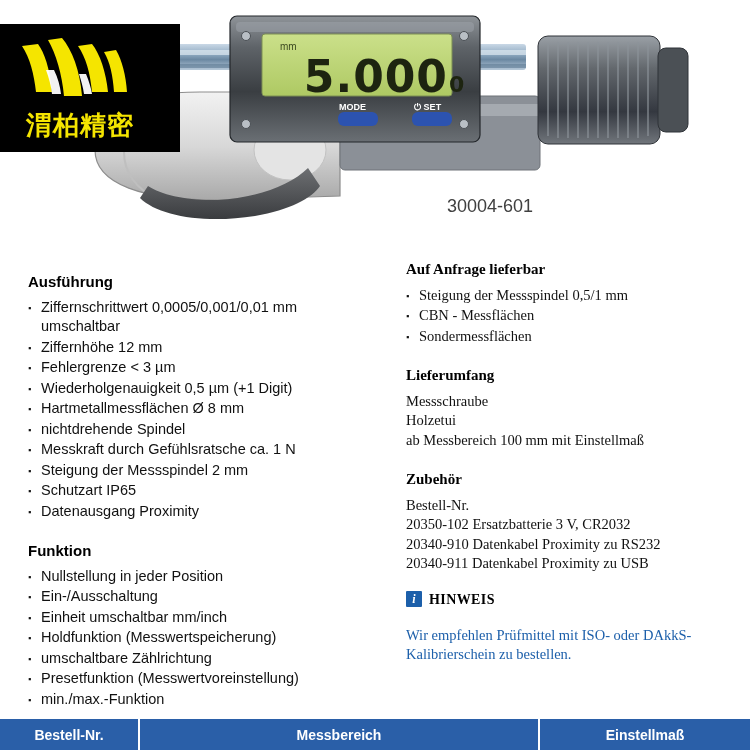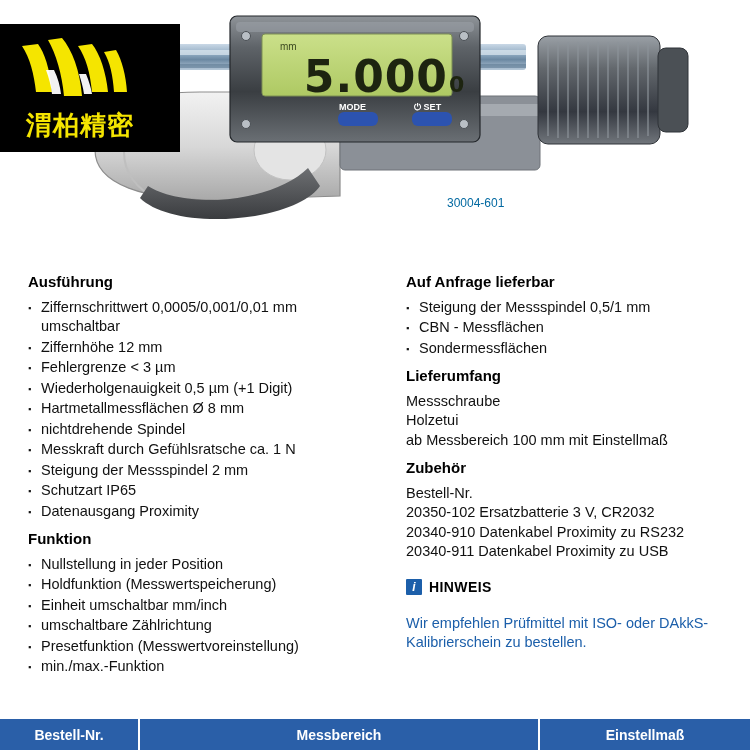--- a/index.html
+++ b/index.html
@@ -48,42 +48,42 @@
 
   
   .micrometer {
     position: absolute;
     left: 40px; top: 0px;
     width: 660px; height: 250px;
   }
   .part-code {
     position: absolute;
     left: 447px; top: 196px;
-    font-size: 12px;
-    color: #0369a1;
+    font-size: 18px;
+    color: #404040;
     text-align: center;
   }
 
   
   .col {
     position: absolute;
     font-size: 14.5px;
     color: #111;
     line-height: 19.5px;
   }
   .col-left  { left: 28px;  top: 272px; width: 350px; }
-  .col-right { left: 406px; top: 272px; width: 330px; }
+  .col-right { left: 406px; top: 260px; width: 330px; font-family: Liberation Serif, serif; }
 
   .head {
     font-weight: bold;
     font-size: 15px;
     margin: 0 0 6px 0;
     color: #000000;
   }
-  .head.spaced { margin-top: 8px; }
+  .head.spaced { margin-top: 20px; }
 
   ul.bullets {
     list-style: none;
     margin: 0 0 0 0;
     padding: 0;
   }
   ul.bullets li {
     position: relative;
     padding-left: 13px;
     margin-bottom: 1px;
@@ -285,22 +285,23 @@
       <li>nichtdrehende Spindel</li>
       <li>Messkraft durch Gefühlsratsche ca. 1 N</li>
       <li>Steigung der Messspindel 2 mm</li>
       <li>Schutzart IP65</li>
       <li>Datenausgang Proximity</li>
     </ul>
 
     <div class="head spaced">Funktion</div>
     <ul class="bullets">
       <li>Nullstellung in jeder Position</li>
+      <li>Ein-/Ausschaltung</li>
+      <li>Einheit umschaltbar mm/inch</li>
       <li>Holdfunktion (Messwertspeicherung)</li>
-      <li>Einheit umschaltbar mm/inch</li>
       <li>umschaltbare Zählrichtung</li>
       <li>Presetfunktion (Messwertvoreinstellung)</li>
       <li>min./max.-Funktion</li>
     </ul>
   </div>
 
   <div class="col col-right">
     <div class="head">Auf Anfrage lieferbar</div>
     <ul class="bullets">
       <li>Steigung der Messspindel 0,5/1 mm</li>

